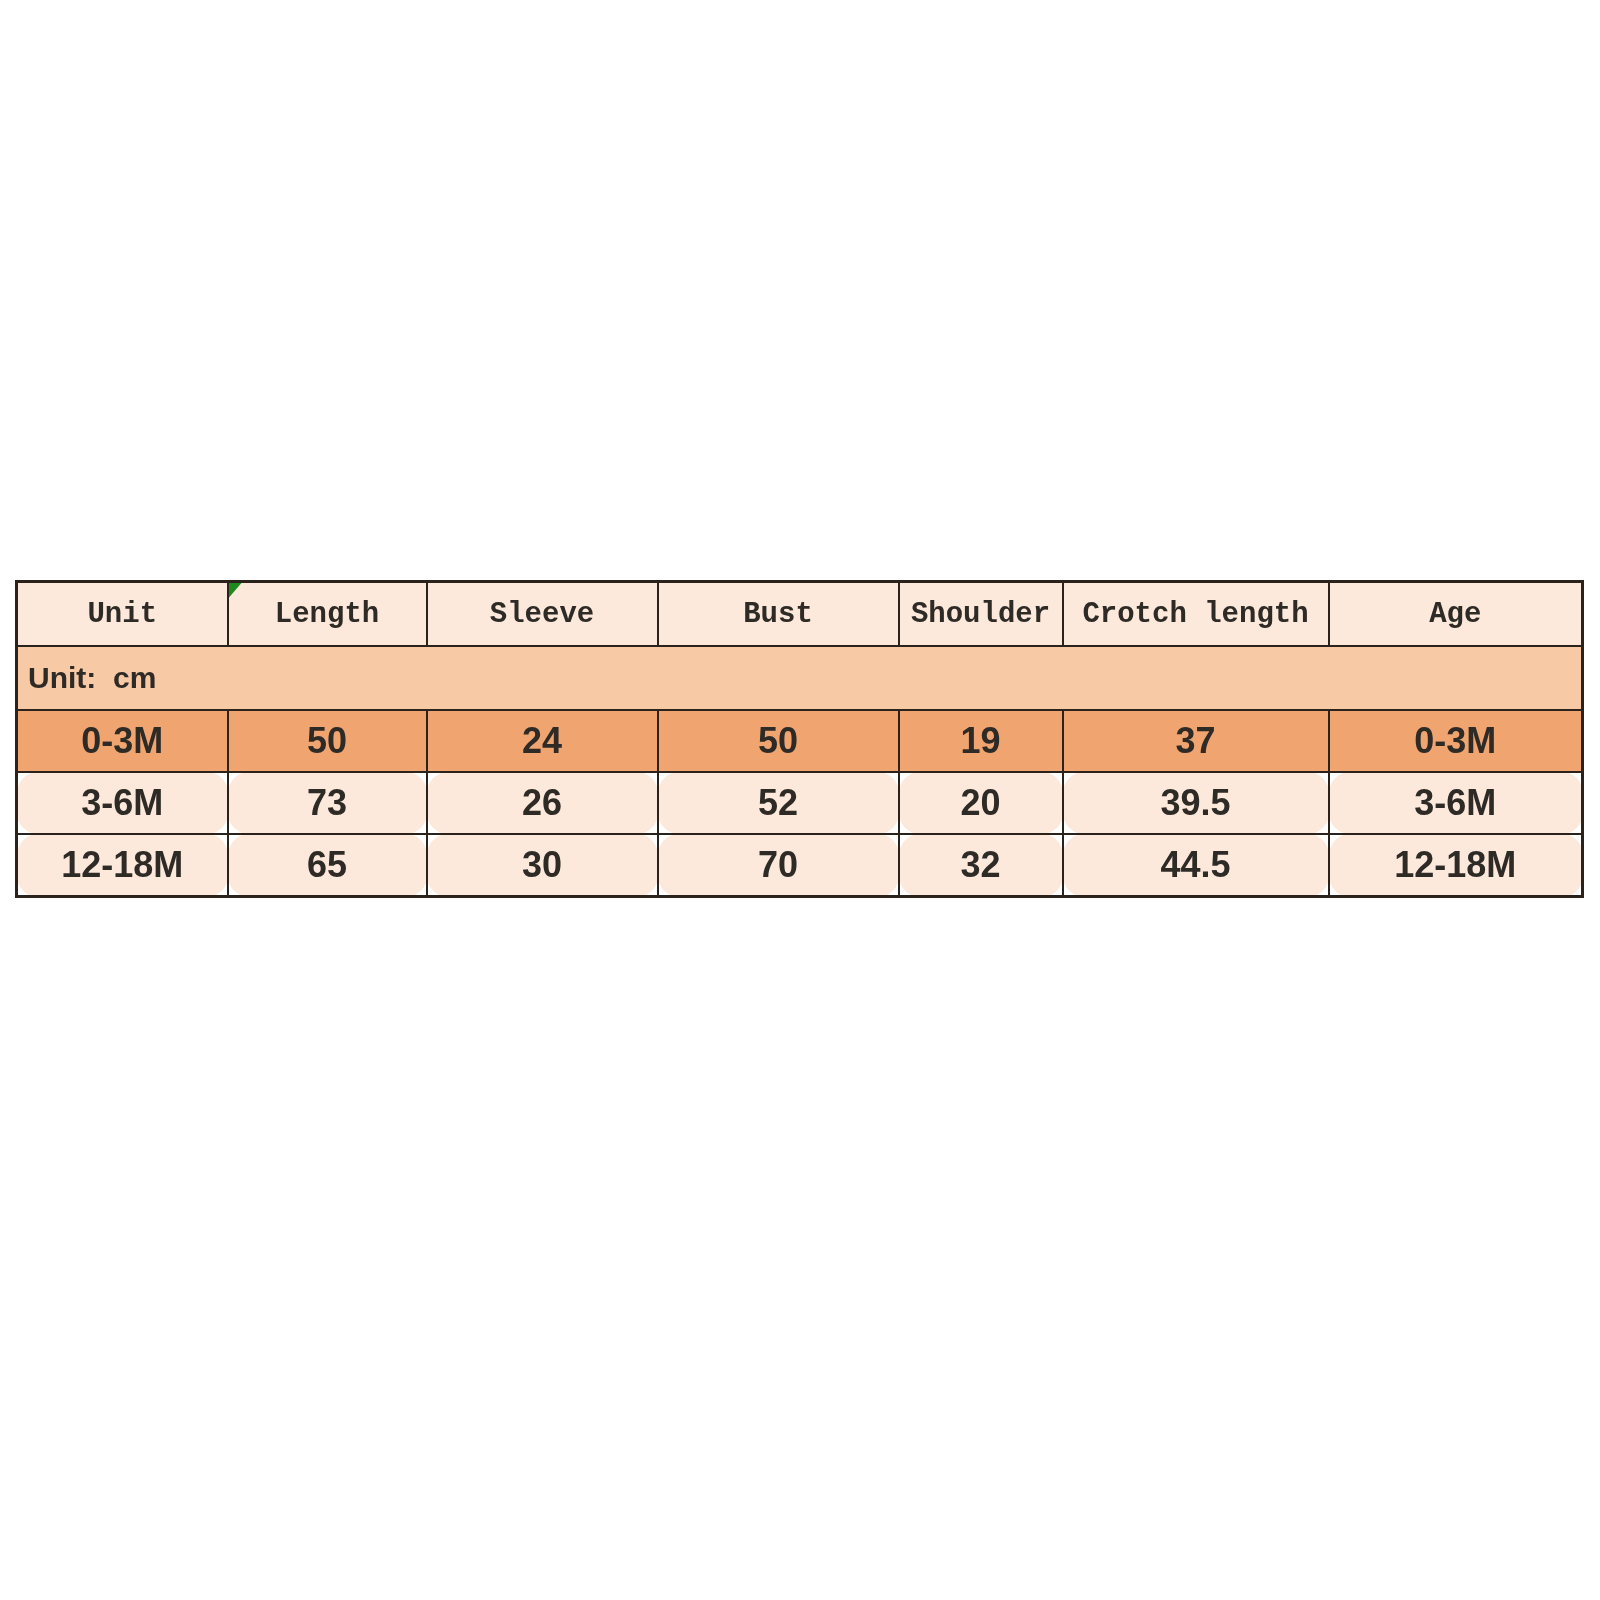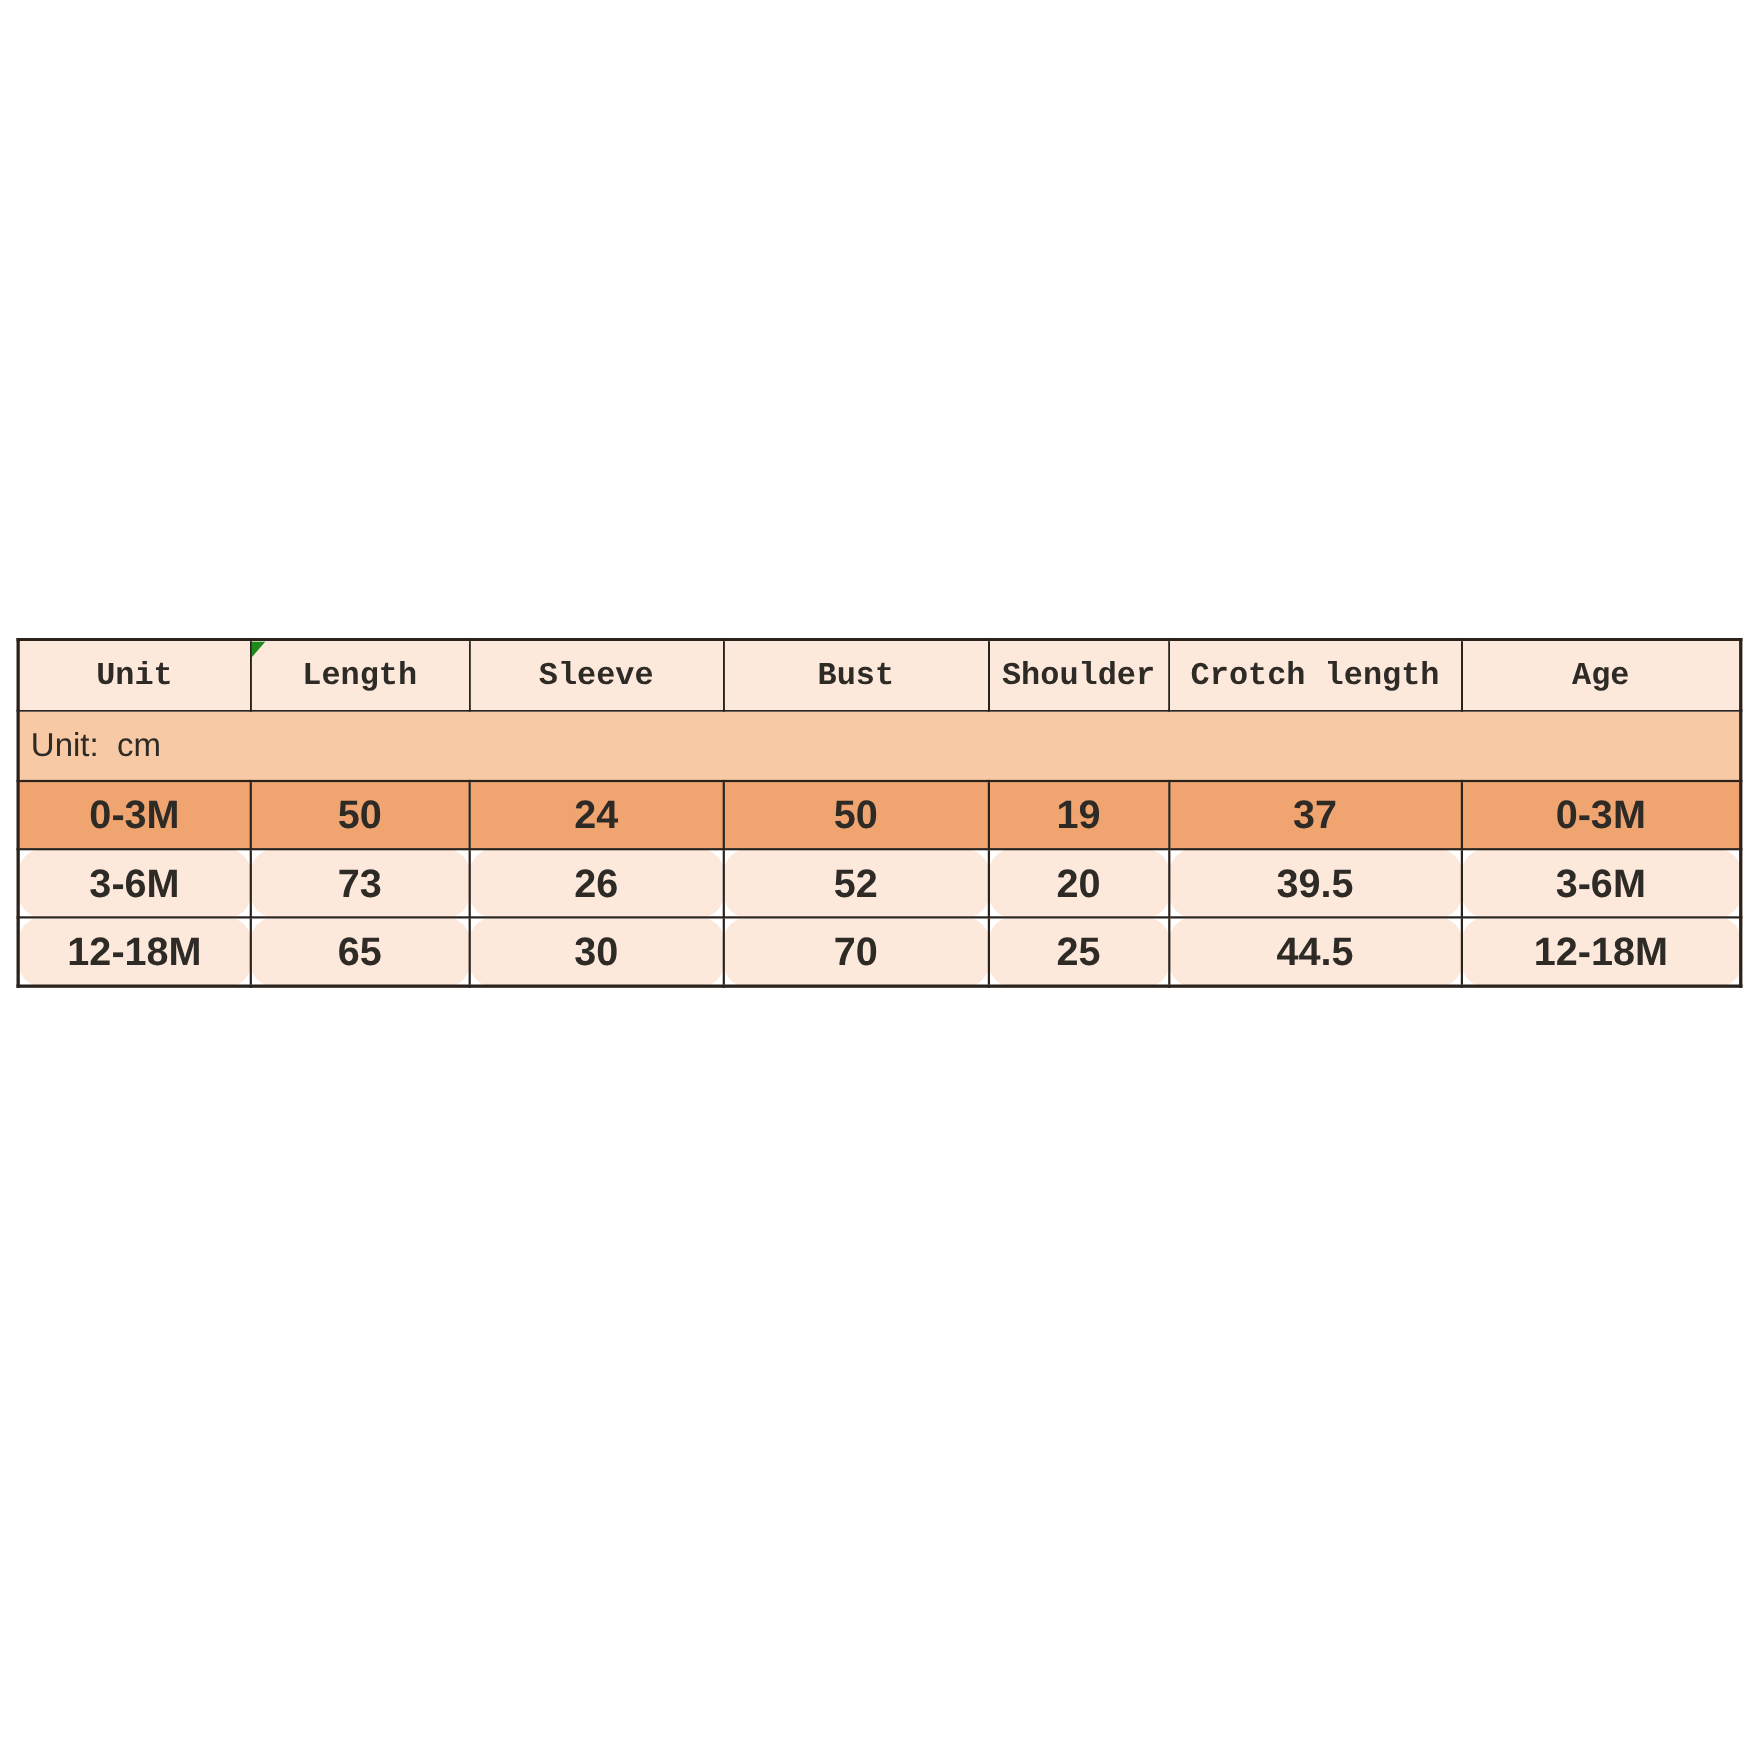--- a/index.html
+++ b/index.html
@@ -27,21 +27,21 @@
     border: 2px solid var(--border, #2b221c);
     overflow: hidden;
     padding: 0;
   }
   tr.unit-row td {
     height: 62px;
     background: var(--band, #f7c9a4);
     text-align: left;
     padding-left: 10px;
     font-size: 30px;
-    font-weight: 400;
+    font-weight: 700;
     color: var(--text, #2e2a26);
     white-space: pre;
     margin-left: 32px;
   }
   thead th {
     height: 62px;
     background: var(--light, #fce9db);
     font-family: "Liberation Mono", monospace;
     font-size: 29px;
     font-weight: 600;
@@ -116,19 +116,19 @@
           <td>52</td>
           <td>20</td>
           <td>39.5</td>
           <td>3-6M</td>
         </tr>
         <tr class="light">
           <td>12-18M</td>
           <td>65</td>
           <td>30</td>
           <td>70</td>
-          <td>25</td>
+          <td>32</td>
           <td>44.5</td>
           <td>12-18M</td>
         </tr>
       </tbody>
   </table>
 </div>
 
 </body></html>

